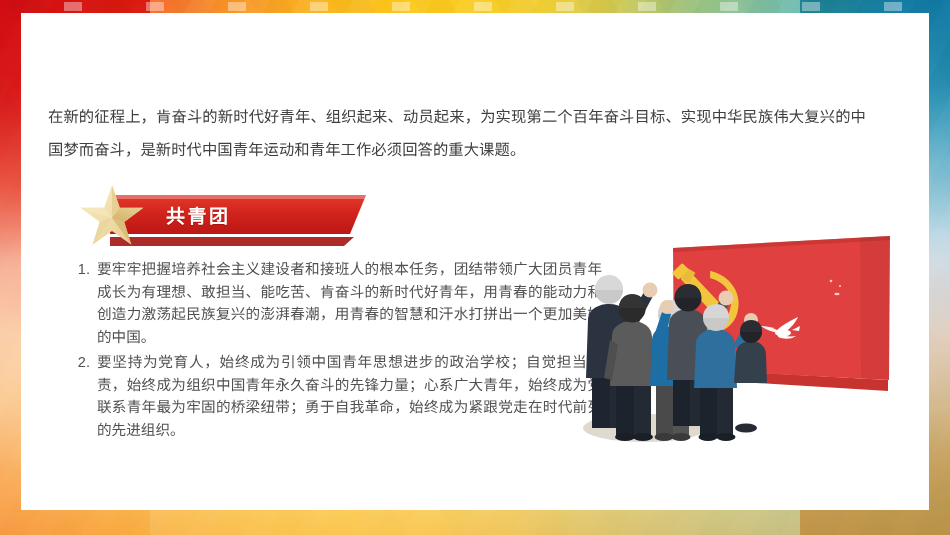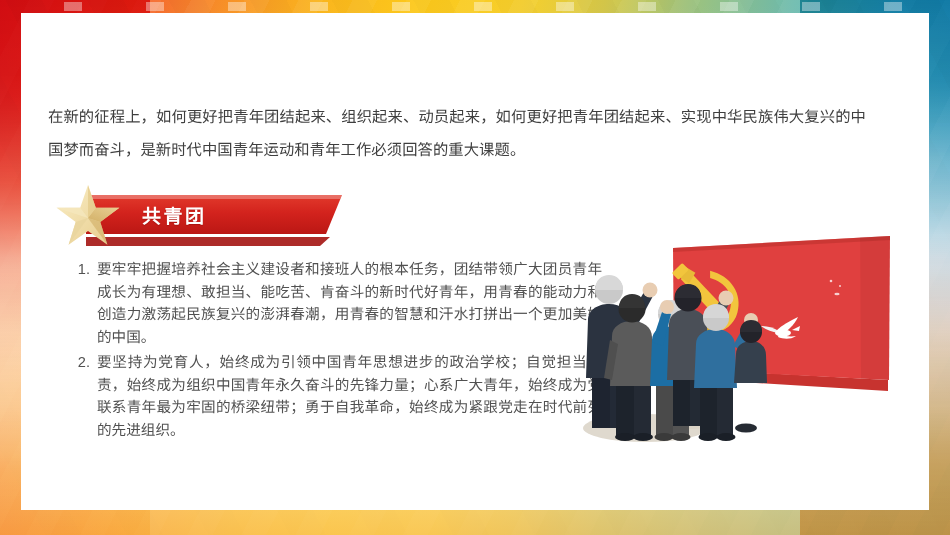--- a/index.html
+++ b/index.html
@@ -139,21 +139,21 @@
     font-size: 15.3px;
     line-height: 33px;
     color: #3f3f3f;
     letter-spacing: .1px;
     text-align: justify;
   }
 
   
   .banner {
     position: absolute;
-    left: 52px;
+    left: 76px;
     top: 182px;
     width: 290px;
     height: 70px;
   }
   .banner-svg { display: block; }
   .banner-label {
     position: absolute;
     left: 90px;
     top: 19px;
     font-size: 19px;
@@ -200,21 +200,21 @@
   <div class="bg-frame">
     <div class="bg-streaks"></div>
     <div class="bg-wash"></div>
     <div class="bg-left"></div>
     <div class="bg-right"></div>
     <div class="bg-dashes"></div>
   </div>
 
   <div class="card"></div>
 
-  <p class="lead">在新的征程上，如何更好把青年团结起来、组织起来、动员起来，如何更好把青年团结起来、实现中华民族伟大复兴的中国梦而奋斗，是新时代中国青年运动和青年工作必须回答的重大课题。</p>
+  <p class="lead">在新的征程上，肯奋斗的新时代好青年、组织起来、动员起来，为实现第二个百年奋斗目标、实现中华民族伟大复兴的中国梦而奋斗，是新时代中国青年运动和青年工作必须回答的重大课题。</p>
 
   <div class="banner">
     <svg class="banner-svg" width="290" height="70" viewBox="0 0 290 70">
       <defs>
         <linearGradient id="ribGrad" x1="0" y1="0" x2="0" y2="1">
           <stop offset="0%" stop-color="#e23a2c"></stop>
           <stop offset="45%" stop-color="#d3231d"></stop>
           <stop offset="100%" stop-color="#bb1714"></stop>
         </linearGradient>
         <linearGradient id="starGradA" x1="0" y1="0" x2="1" y2="1">

